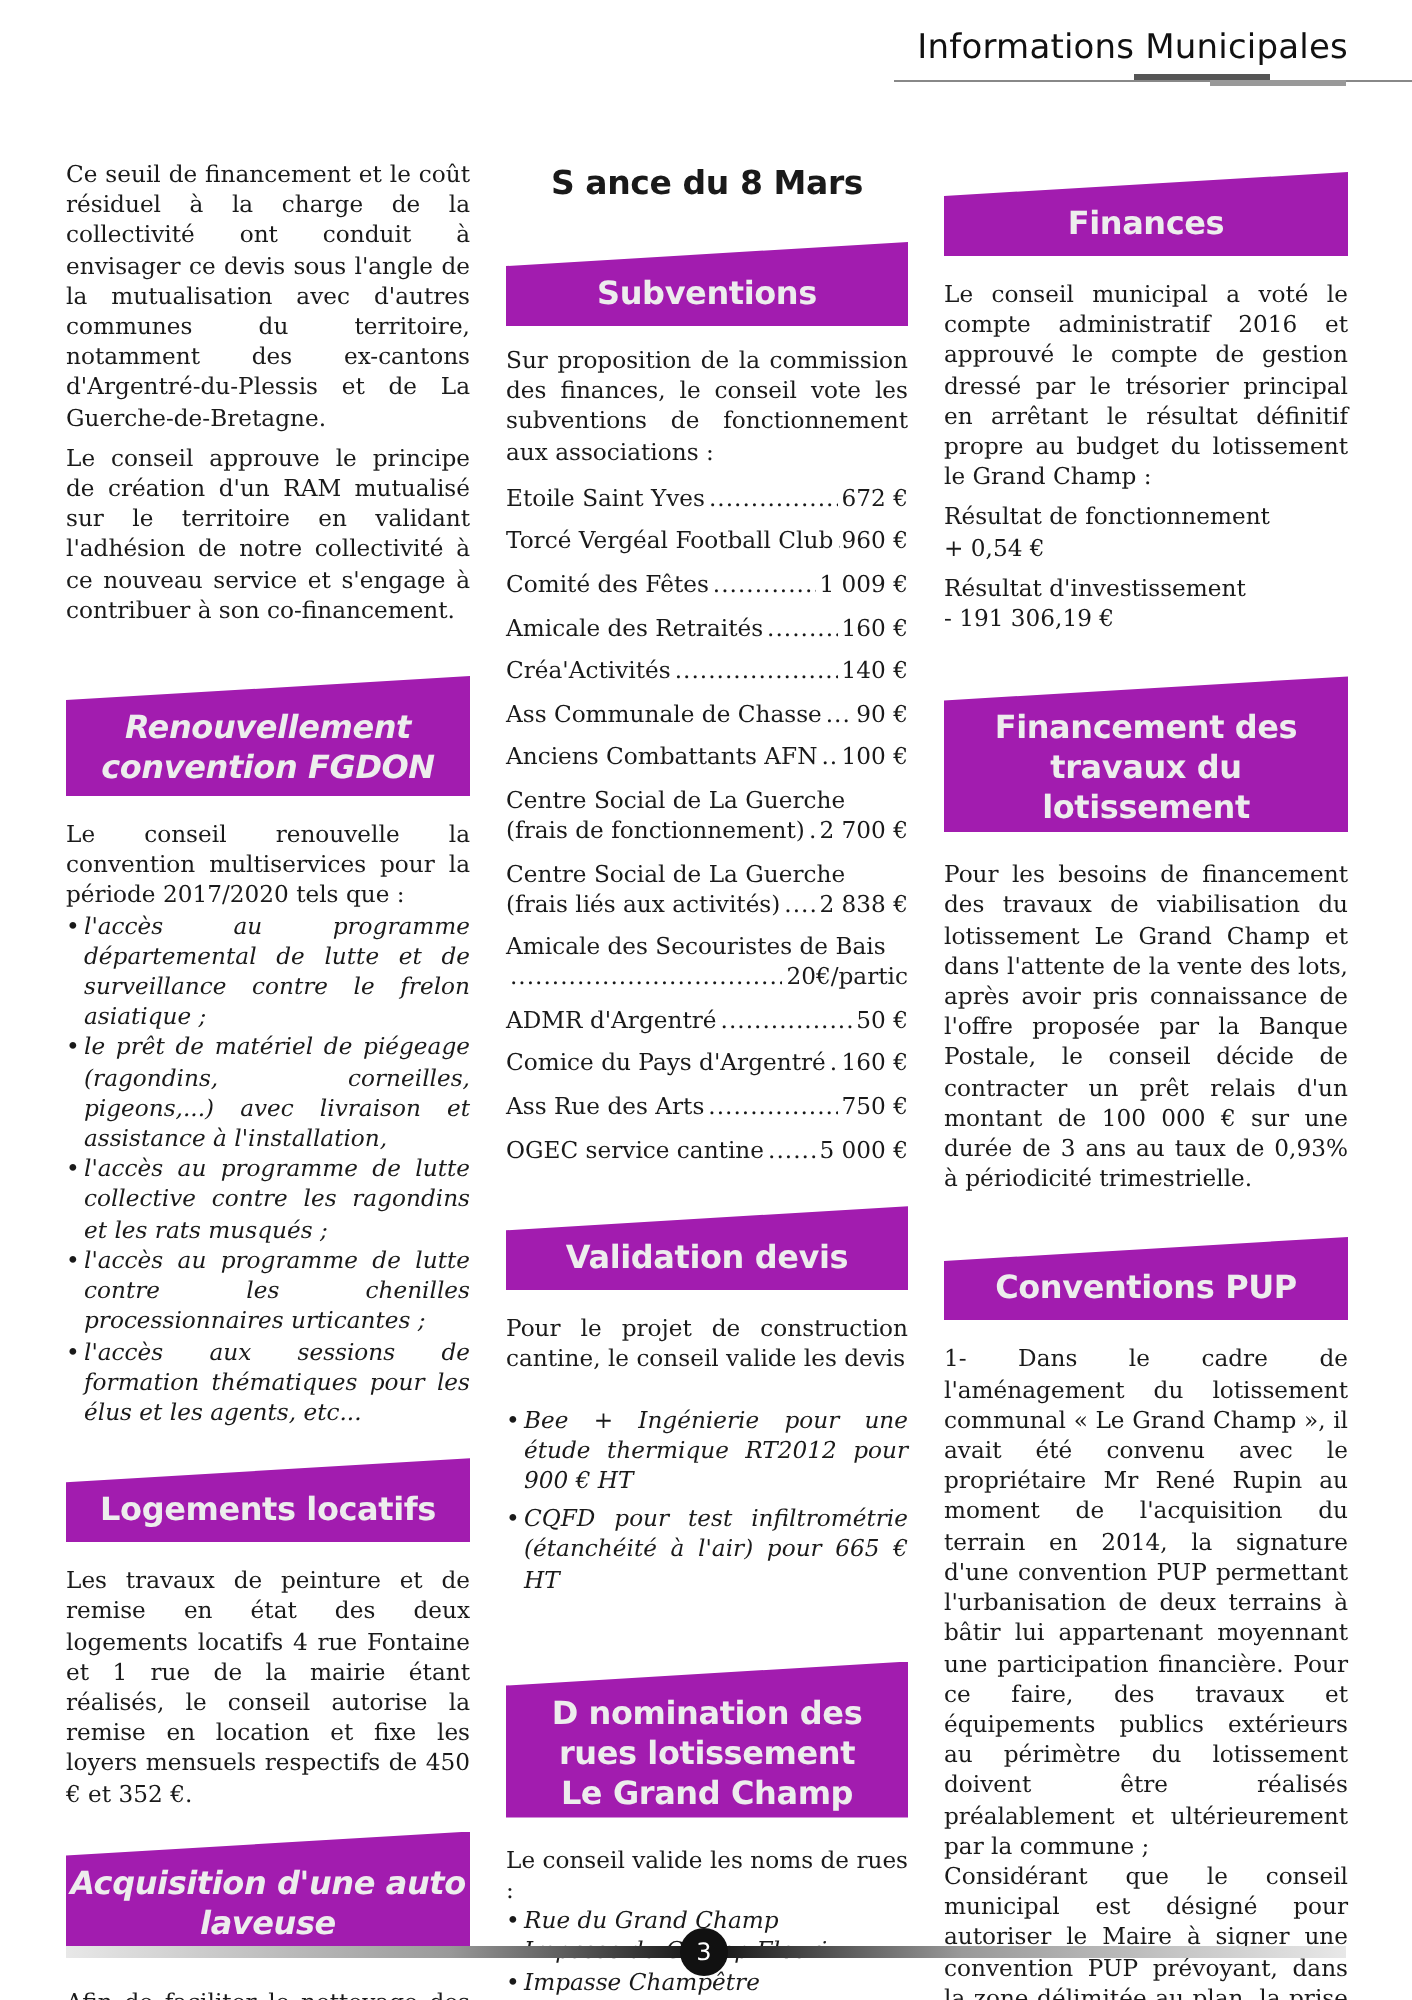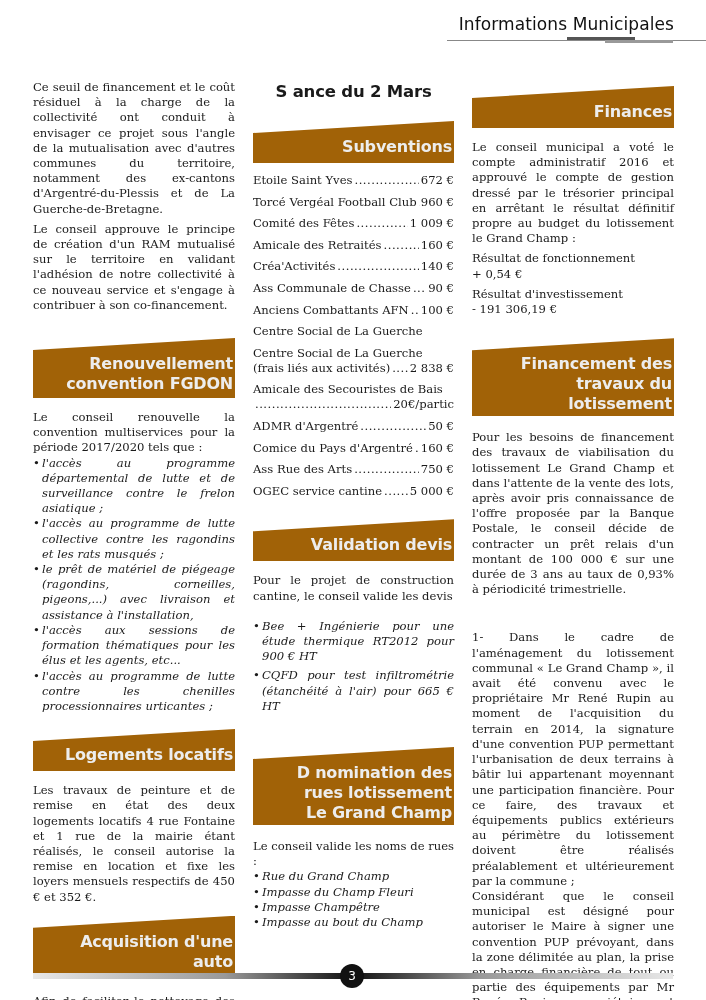--- a/index.html
+++ b/index.html
@@ -15,24 +15,24 @@
   
   .col { position: absolute; top: 80px; }
   .col-left { left: 33px; width: 202px; }
   .col-mid { left: 253px; width: 201px; }
   .col-right { left: 472px; width: 202px; }
 
   p, li, .row { font-size: 11.6px; line-height: 15.2px; margin: 0; }
   p { text-align: justify; margin-bottom: 5px; }
 
   
-  .banner { position: relative; background: #a16207; color: #ededed; font-family: "DejaVu Sans", "Liberation Sans", sans-serif; font-weight: bold; text-align: right; clip-path: polygon(0 var(--slant), 100% 0, 100% 100%, 0 100%); padding-top: var(--slant); box-sizing: border-box; }
+  .banner { position: relative; background: #a21caf; color: #ededed; font-family: "DejaVu Sans", "Liberation Sans", sans-serif; font-weight: bold; text-align: center; clip-path: polygon(0 var(--slant), 100% 0, 100% 100%, 0 100%); padding-top: var(--slant); box-sizing: border-box; }
   .banner span { display: block; font-size: 16px; line-height: 20px; letter-spacing: -0.2px; }
   .banner.single { --slant: 12px; height: 42px; }
-  .banner.double { --slant: 12px; height: 60px; }
+  .banner.double { --slant: 12px; height: 60px; font-style: italic; }
   .banner.triple { --slant: 12px; height: 78px; }
   .banner .inner { padding: 4px 2px 0; }
 
   ul.bullets { list-style: none; padding: 0; margin: 0 0 5px 0; }
   ul.bullets li { position: relative; padding-left: 9px; text-align: justify; font-style: italic; }
   ul.bullets li::before { content: "•"; position: absolute; left: 0; top: 0; }
 
   .sub-row { display: flex; justify-content: flex-end; align-items: baseline; margin-bottom: 6.6px; font-size: 11.6px; line-height: 15px; }
   .sub-row .dots { flex: 1; overflow: hidden; white-space: nowrap; margin: 0 2px; }
   .sub-row .dots::after { content: "......................................................................................"; letter-spacing: 0.5px; }
@@ -49,38 +49,38 @@
 <body>
 
 <div class="page-header">
   <span class="page-header-title">Informations Municipales</span>
 </div>
 <div class="header-rule"></div>
 <div class="header-bar-dark"></div>
 <div class="header-bar-light"></div>
 
 <div class="col col-left">
-  <p>Ce seuil de financement et le coût résiduel à la charge de la collectivité ont conduit à envisager ce projet sous l'angle de la mutualisation avec d'autres communes du territoire, notamment des ex-cantons d'Argentré-du-Plessis et de La Guerche-de-Bretagne.</p>
+  <p>Ce seuil de financement et le coût résiduel à la charge de la collectivité ont conduit à envisager ce devis sous l'angle de la mutualisation avec d'autres communes du territoire, notamment des ex-cantons d'Argentré-du-Plessis et de La Guerche-de-Bretagne.</p>
   <p>Le conseil approuve le principe de création d'un RAM mutualisé sur le territoire en validant l'adhésion de notre collectivité à ce nouveau service et s'engage à contribuer à son co-financement.</p>
 
   <div style="height:20px"></div>
   <div class="banner double">
     <div class="inner">
       <span>Renouvellement</span>
       <span>convention FGDON</span>
     </div>
   </div>
   <div style="height:12px"></div>
   <p style="margin-bottom:0">Le conseil renouvelle la convention multiservices pour la période 2017/2020 tels que :</p>
   <ul class="bullets">
     <li>l'accès au programme départemental de lutte et de surveillance contre le frelon asiatique ;</li>
+    <li>le prêt de matériel de piégeage (ragondins, corneilles, pigeons,...) avec livraison et assistance à l'installation,</li>
     <li>l'accès au programme de lutte collective contre les ragondins et les rats musqués ;</li>
-    <li>le prêt de matériel de piégeage (ragondins, corneilles, pigeons,...) avec livraison et assistance à l'installation,</li>
+    <li>l'accès au programme de lutte contre les chenilles processionnaires urticantes ;</li>
     <li>l'accès aux sessions de formation thématiques pour les élus et les agents, etc...</li>
-    <li>l'accès au programme de lutte contre les chenilles processionnaires urticantes ;</li>
   </ul>
 
   <div style="height:10px"></div>
   <div class="banner single">
     <div class="inner">
       <span>Logements locatifs</span>
     </div>
   </div>
   <div style="height:12px"></div>
   <p>Les travaux de peinture et de remise en état des deux logements locatifs 4 rue Fontaine et 1 rue de la mairie étant réalisés, le conseil autorise la remise en location et fixe les loyers mensuels respectifs de 450 € et 352 €.</p>
@@ -90,28 +90,29 @@
     <div class="inner">
       <span>Acquisition d'une auto</span>
       <span>laveuse</span>
     </div>
   </div>
   <div style="height:18px"></div>
   <p>Afin de faciliter le nettoyage des sols de la salle polyvalente dont la surface atteint 200 m², le conseil valide l'acquisition d'une laveuse chez Hygial Ouest au prix de 2 051,75 € HT.</p>
 </div>
 
 <div class="col col-mid">
-  <div class="seance-title">S  ance du 2 Mars</div>
+  <div class="seance-title">S  ance du 8 Mars</div>
 
   <div class="banner single">
     <div class="inner">
       <span>Subventions</span>
     </div>
   </div>
   <div style="height:10px"></div>
+  <p style="margin-bottom:8px">Sur proposition de la commission des finances, le conseil vote les subventions de fonctionnement aux associations :</p>
 
   <div>
     <div class="sub-row">
         <span>Etoile Saint Yves</span>
         <span class="dots"></span>
         <span>672 €</span>
       </div>
     <div class="sub-row">
         <span>Torcé Vergéal Football Club</span>
         <span class="dots"></span>
@@ -137,20 +138,25 @@
         <span class="dots"></span>
         <span>90 €</span>
       </div>
     <div class="sub-row">
         <span>Anciens Combattants AFN</span>
         <span class="dots"></span>
         <span>100 €</span>
       </div>
     <div class="sub-row multi">
       <div>Centre Social de La Guerche</div>
+      <div class="line2">
+          <span>(frais de fonctionnement)</span>
+          <span class="dots"></span>
+          <span>2 700 €</span>
+        </div>
     </div>
     <div class="sub-row multi">
       <div>Centre Social de La Guerche</div>
       <div class="line2">
           <span>(frais liés aux activités)</span>
           <span class="dots"></span>
           <span>2 838 €</span>
         </div>
     </div>
     <div class="sub-row multi">
@@ -238,20 +244,25 @@
     <div class="inner">
       <span>Financement des</span>
       <span>travaux du lotissement</span>
       <span>Le Grand Champ</span>
     </div>
   </div>
   <div style="height:14px"></div>
   <p>Pour les besoins de financement des travaux de viabilisation du lotissement Le Grand Champ et dans l'attente de la vente des lots, après avoir pris connaissance de l'offre proposée par la Banque Postale, le conseil décide de contracter un prêt relais d'un montant de 100 000 € sur une durée de 3 ans au taux de 0,93% à périodicité trimestrielle.</p>
 
   <div style="height:16px"></div>
+  <div class="banner single">
+    <div class="inner">
+      <span>Conventions PUP</span>
+    </div>
+  </div>
   <div style="height:12px"></div>
   <p style="margin-bottom:0">1- Dans le cadre de l'aménagement du lotissement communal « Le Grand Champ », il avait été convenu avec le propriétaire Mr René Rupin au moment de l'acquisition du terrain en 2014, la signature d'une convention PUP permettant l'urbanisation de deux terrains à bâtir lui appartenant moyennant une participation financière. Pour ce faire, des travaux et équipements publics extérieurs au périmètre du lotissement doivent être réalisés préalablement et ultérieurement par la commune ;</p>
   <p style="margin-bottom:0">Considérant que le conseil municipal est désigné pour autoriser le Maire à signer une convention PUP prévoyant, dans la zone délimitée au plan, la prise en charge financière de tout ou partie des équipements par Mr René Rupin, propriétaire et aménageur des 2 terrains ;</p>
 
 </div>
 
 <div class="footer-bar"></div>
 <div class="page-number">3</div>
 
 </body></html>

